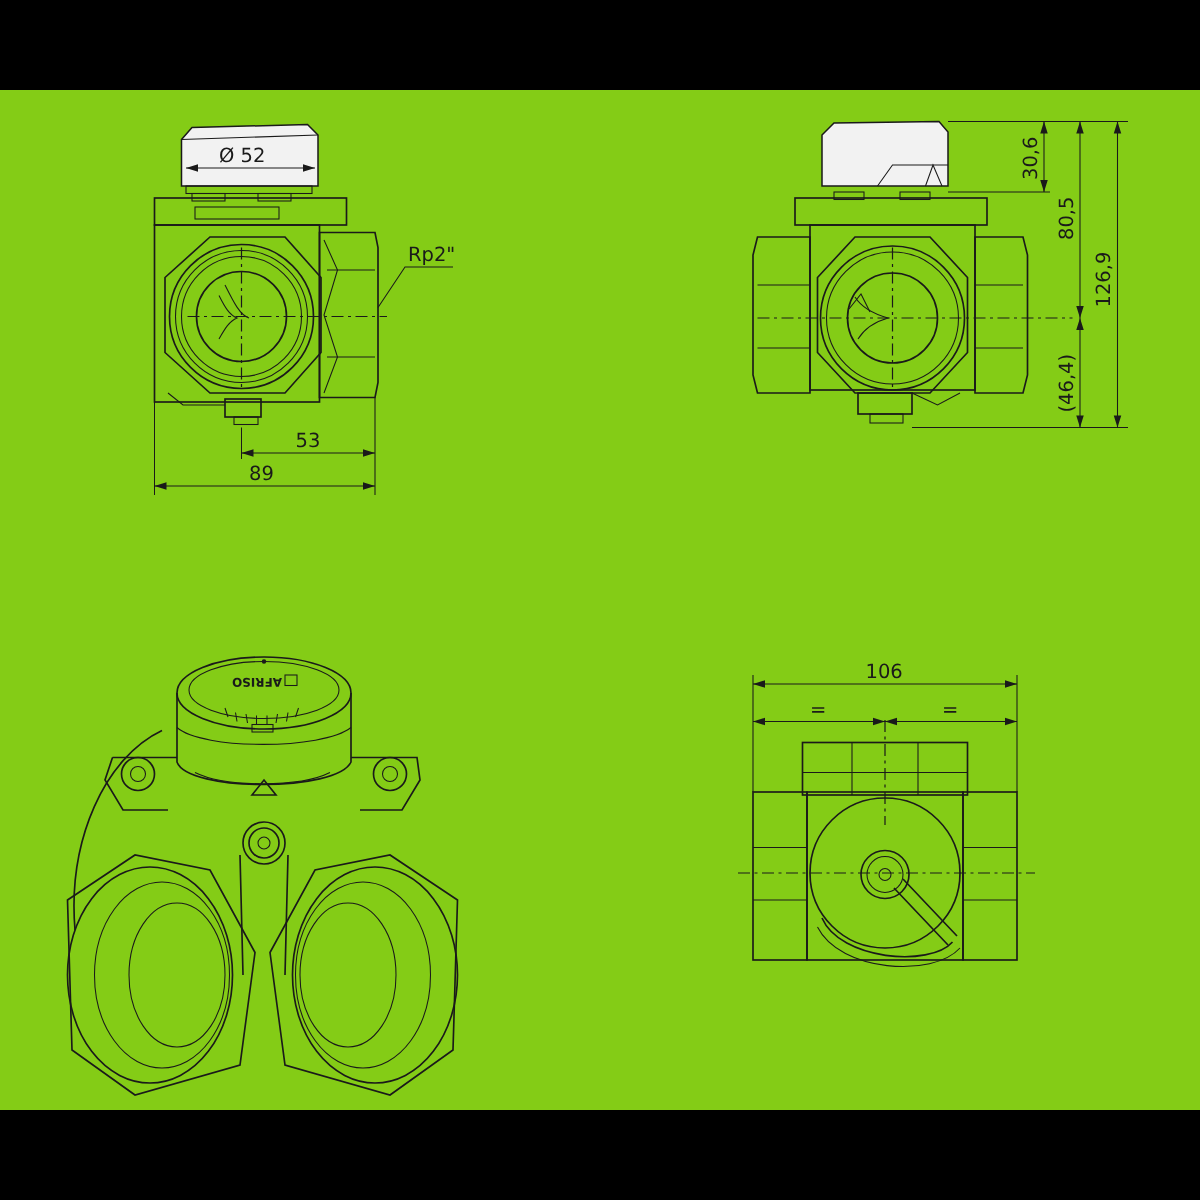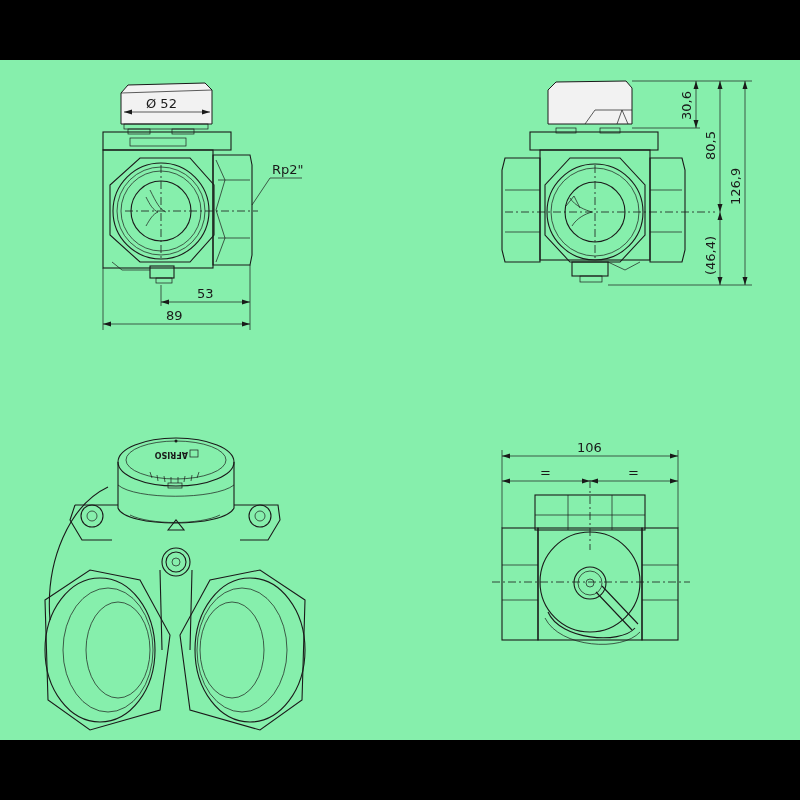--- a/index.html
+++ b/index.html
@@ -1,19 +1,19 @@
 <!DOCTYPE html>
 <html><head>
 <meta charset="utf-8">
 <style>
   html, body { margin: 0; padding: 0; background: #000; }
   body { width: 800px; height: 800px; position: relative; overflow: hidden; font-family: "DejaVu Sans", sans-serif; }
   .bar { position: absolute; left: 0; width: 800px; height: 60px; background: #000; }
   .bar.top { top: 0; } .bar.bottom { top: 740px; }
-  .sheet { position: absolute; left: 0; top: 60px; width: 800px; height: 680px; background: #86efac; }
+  .sheet { position: absolute; left: 0; top: 60px; width: 800px; height: 680px; background: #84cc16; }
   svg { position: absolute; left: 0; top: 0; }
   .ln { fill: none; stroke: #1a1a1a; stroke-width: 1.1; }
   .thin { fill: none; stroke: #1a1a1a; stroke-width: 0.7; }
   .dash { fill: none; stroke: #1a1a1a; stroke-width: 0.8; stroke-dasharray: 8 3 2 3; }
   .dim { fill: none; stroke: #1a1a1a; stroke-width: 0.7; }
   .arrow { fill: #1a1a1a; }
   .gray { fill: #f2f2f2; stroke: #1a1a1a; stroke-width: 1; }
   .dimtxt { font-family: "DejaVu Sans", sans-serif; font-size: 13px; fill: #1a1a1a; }
   .logo { font-family: "DejaVu Sans", sans-serif; font-size: 8px; font-weight: bold; fill: #1a1a1a; }
 </style>

